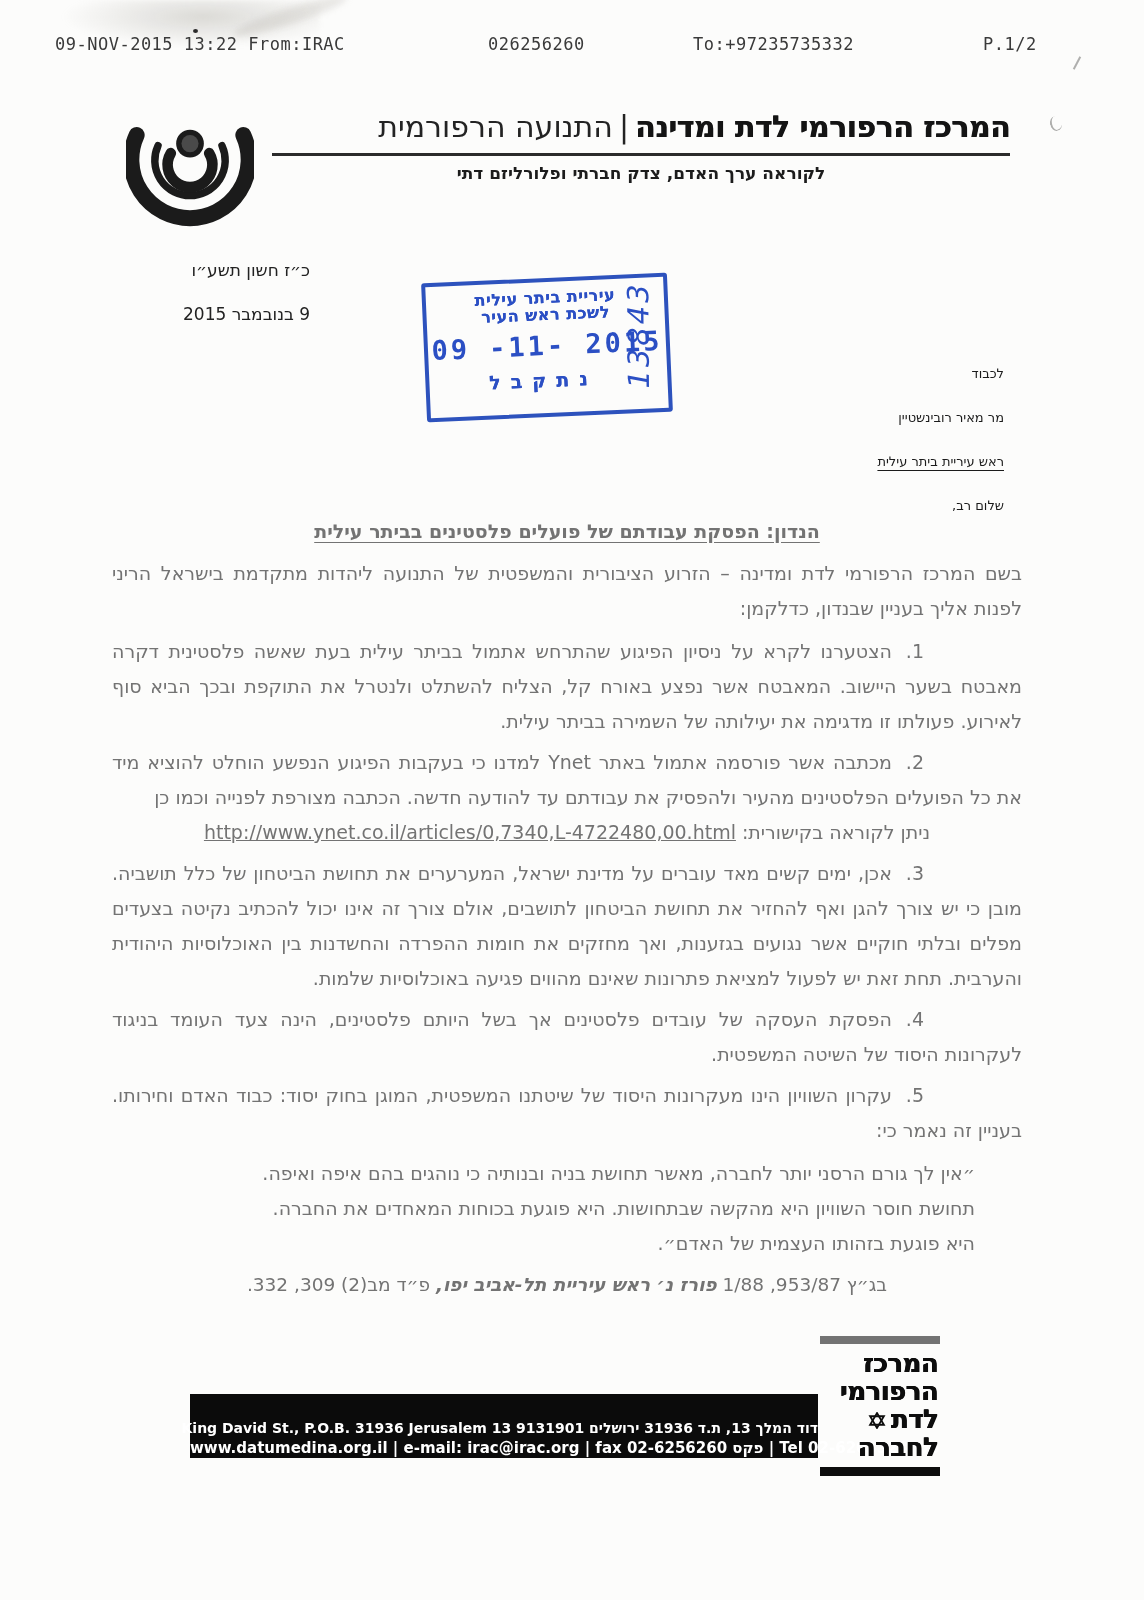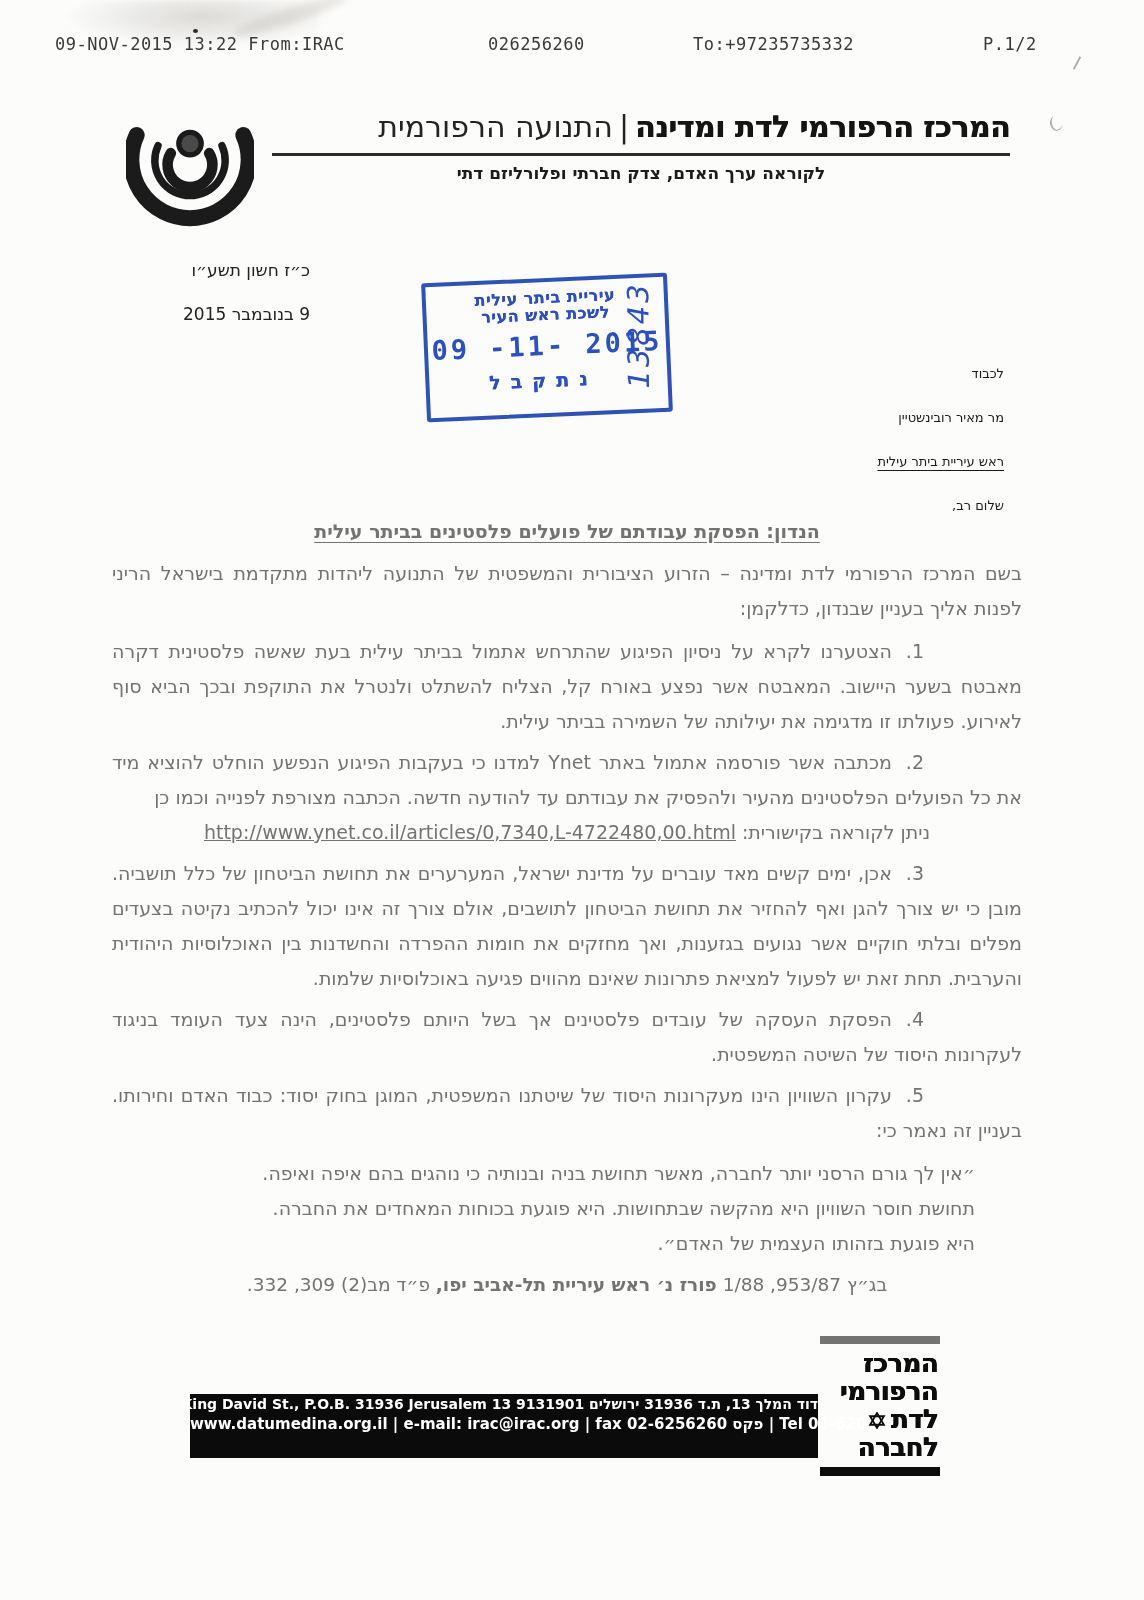--- a/index.html
+++ b/index.html
@@ -48,25 +48,25 @@
          font-size:19px;line-height:35px;color:#737373;}
   .subject{text-align:center;font-weight:bold;line-height:26px;text-decoration:underline;
          text-underline-offset:4px;margin-bottom:12px;}
   .opening{margin:0 0 8px 0;}
   .li{text-indent:98px;margin-bottom:6px;}
   .li-num{margin-left:14px;}
   .url-line{text-align:center;text-indent:0;}
   .url{text-decoration:underline;}
   .quote{margin:8px 47px 0 145px;text-align:right;}
   .citation{margin-top:6px;text-align:center;font-size:18.5px;}
-  .cite-bold{font-weight:bold;}
+  .cite-bold{font-weight:bold;font-style:italic;}
 
   
   .footer-bar{left:190px;top:1394px;width:628px;height:64px;background:#0b0b0b;color:#fff;
-         text-align:center;padding-top:0;box-sizing:border-box;}
+         text-align:center;padding-top:24px;box-sizing:border-box;}
   .fb-line1{font-size:14px;font-weight:bold;line-height:20px;white-space:nowrap;}
   .fb-line2{font-size:15px;font-weight:bold;line-height:21px;white-space:nowrap;}
   .footer-logo{left:820px;top:1336px;width:120px;border-top:8px solid #737373;border-bottom:9px solid #0d0d0d;
          padding:5px 2px 6px 0;direction:rtl;box-sizing:border-box;}
   .fl-line{font-size:26px;font-weight:bold;line-height:28px;color:#0d0d0d;letter-spacing:-.5px;
          text-shadow:.7px 0 0 #0d0d0d,0 .4px 0 #0d0d0d;white-space:nowrap;}
   .fl-star{vertical-align:-1px;margin-right:5px;}
 
   
   .smudge-a{left:60px;top:0;width:260px;height:48px;

